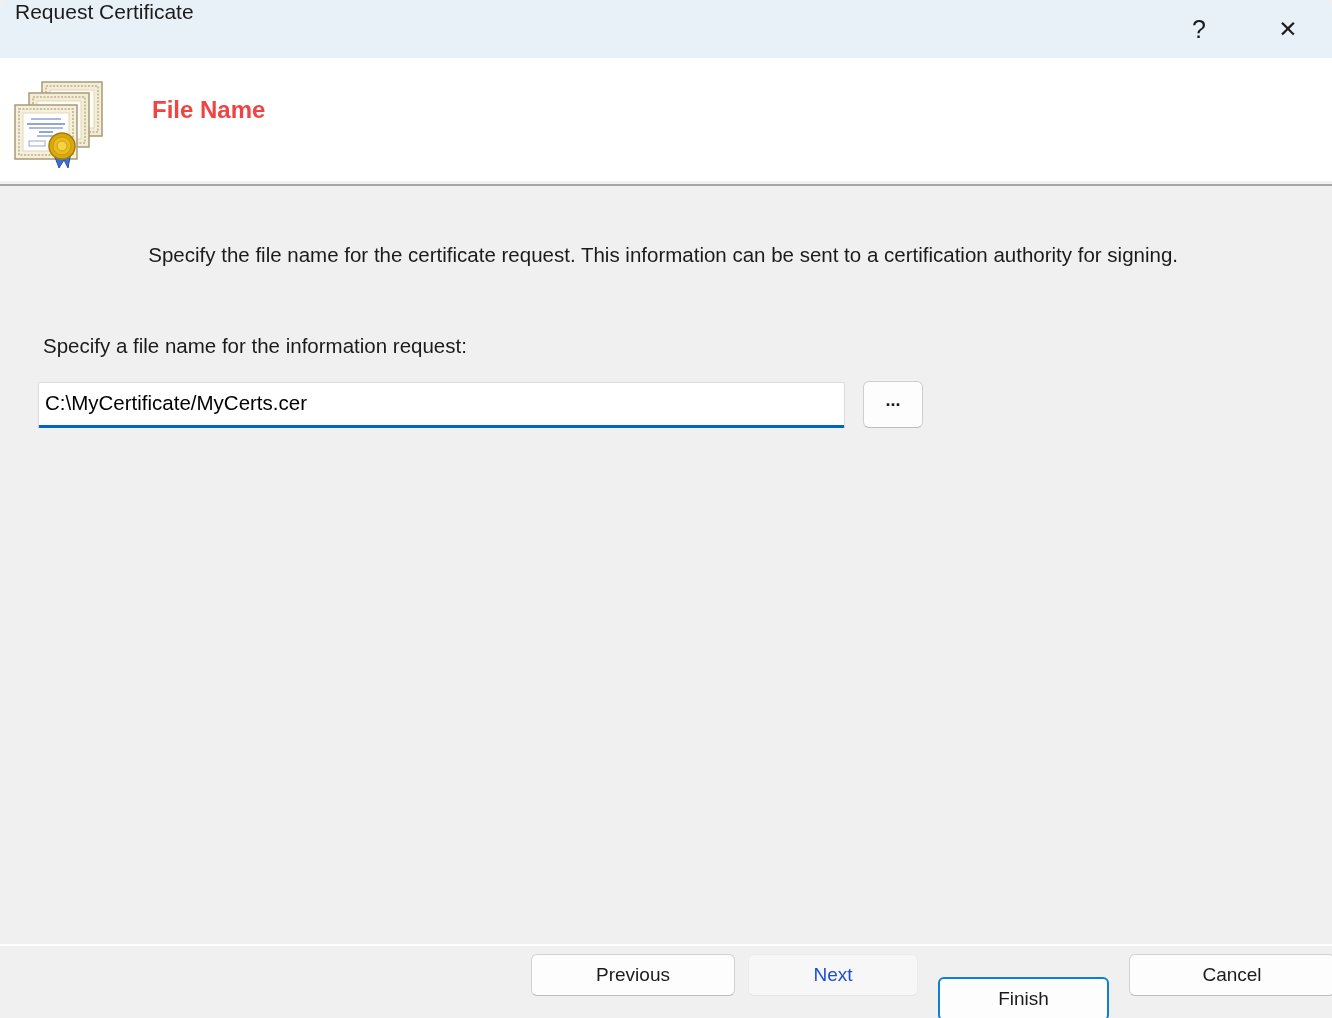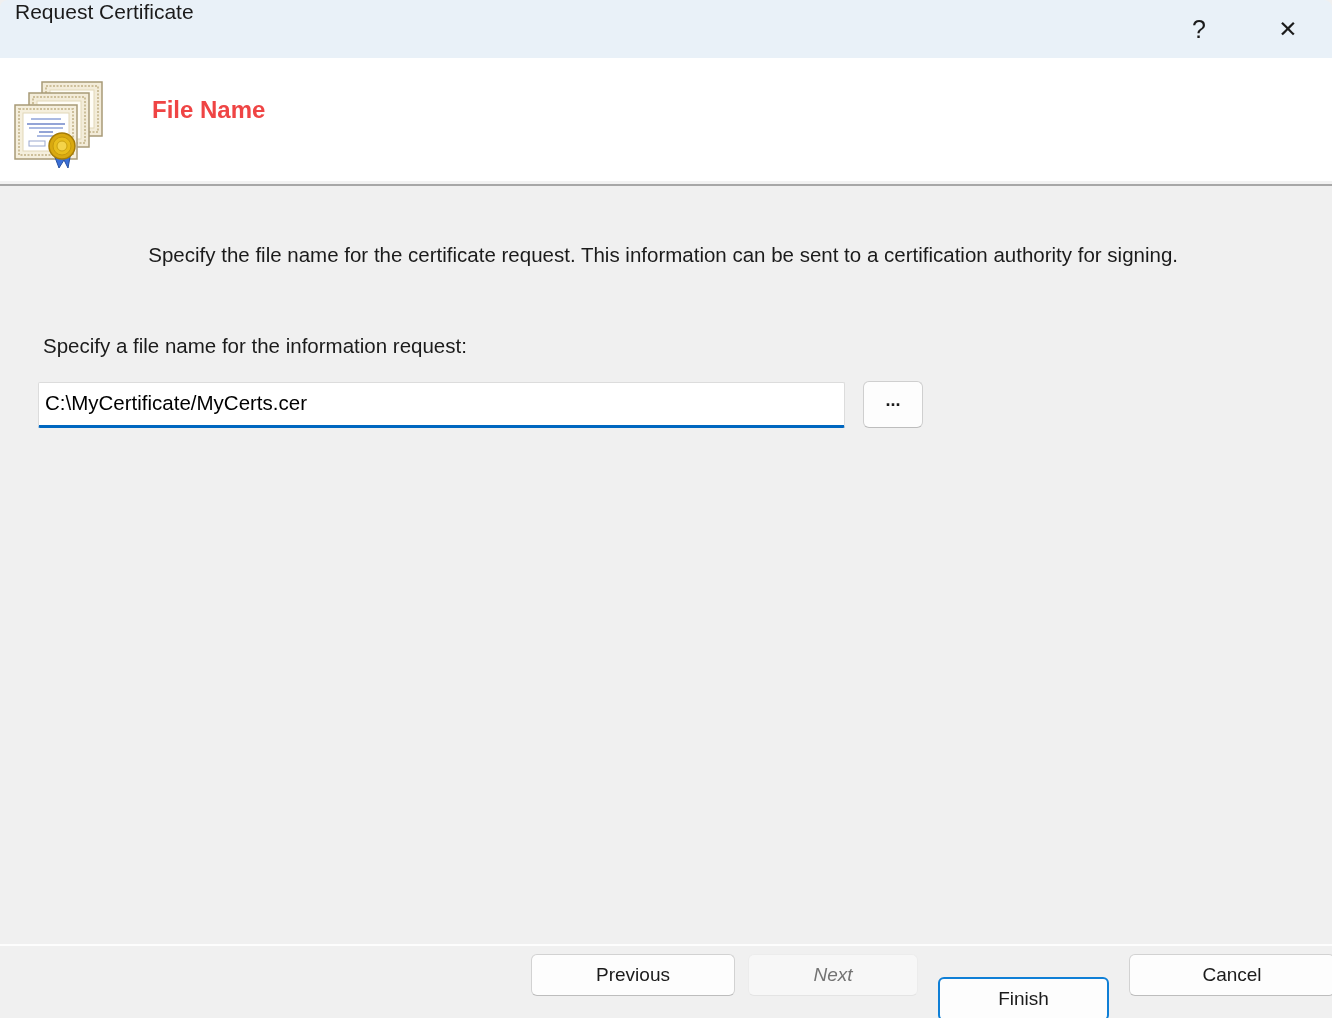--- a/index.html
+++ b/index.html
@@ -151,23 +151,22 @@
     font-size: 19px;
     color: #1b1b1b;
     cursor: pointer;
   }
   .btn-previous { left: 531px; width: 204px; }
   .btn-next {
     left: 748px; width: 170px;
     background: #f7f7f7;
     border-color: #ececec;
     border-bottom-color: #e4e4e4;
-    color: #737373;
+    color: #1d4ed8;
     cursor: default;
-    font-style: italic;
   }
   .btn-finish {
     left: 938px; width: 171px;
     top: 7px; height: 44px;
     border: 2px solid #0f7fd6;
     margin-top: 24px;
   }
   .btn-cancel { left: 1129px; width: 206px; }
 </style>
 </head>

